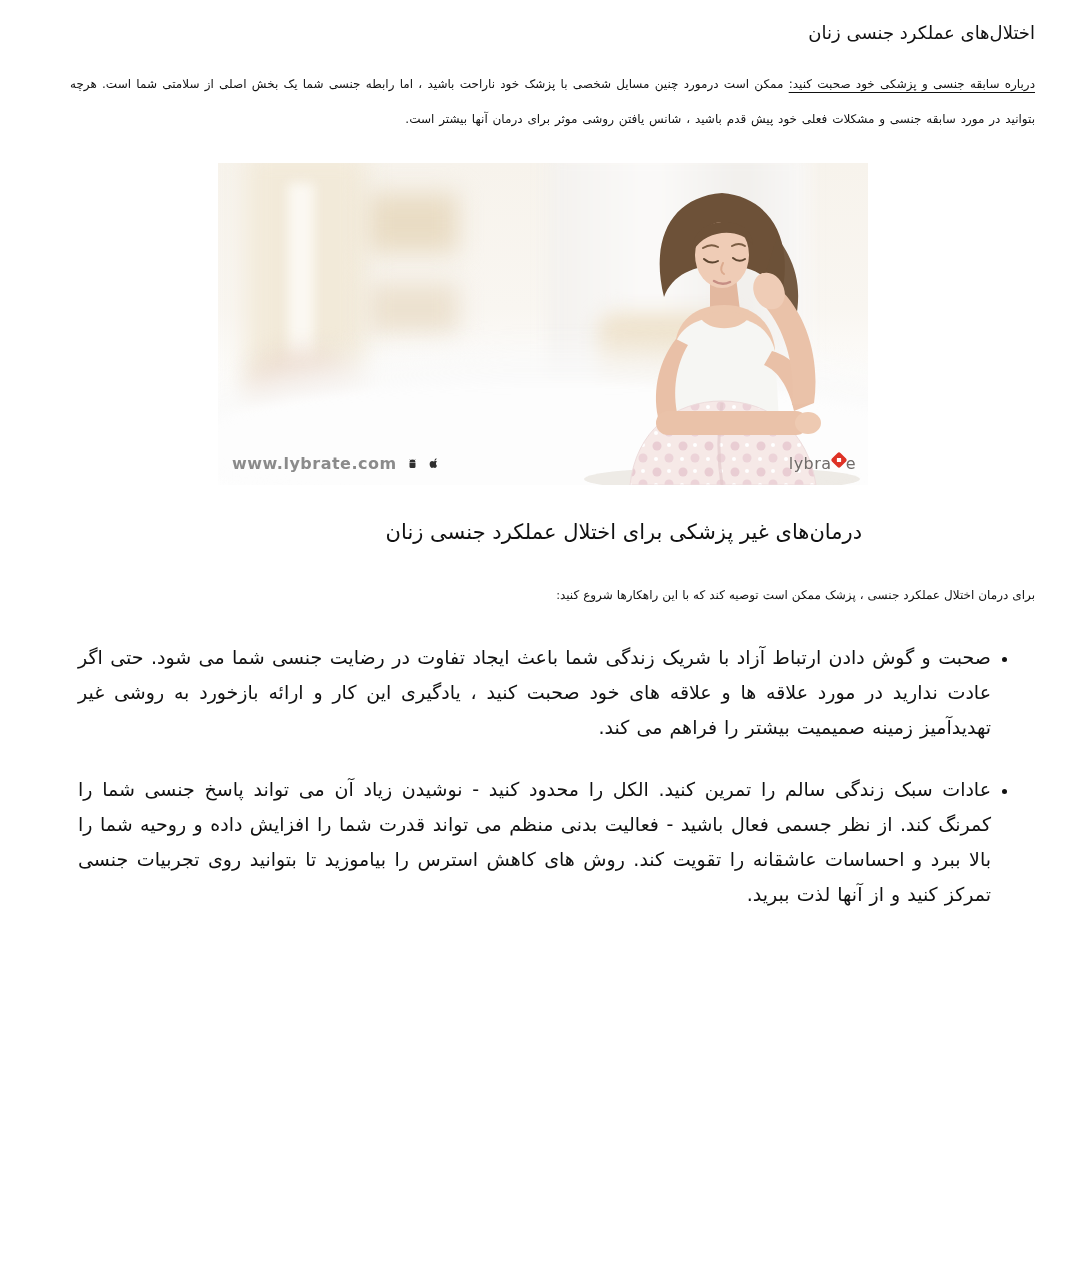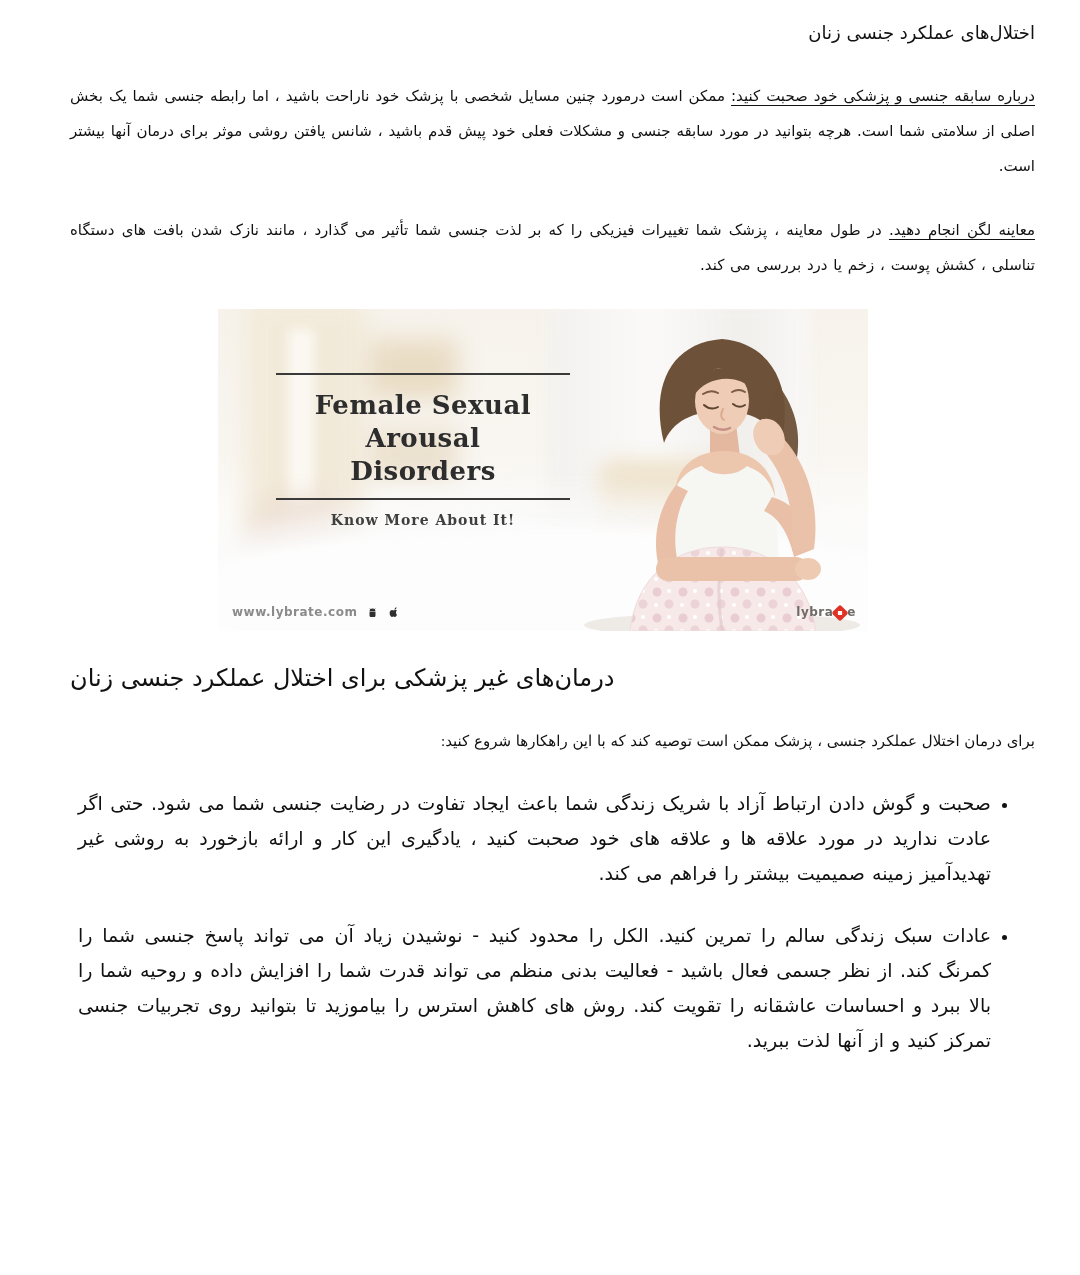--- a/index.html
+++ b/index.html
@@ -16,30 +16,30 @@
     margin: 16px 0 0 0;
     font-size: 18px; font-weight: 400; line-height: 34px;
     text-align: right;
   }
   .section-heading {
     margin: 40px 0 0 0;
     font-size: 20px; font-weight: 400; line-height: 32px;
     text-align: right;
   }
   .para {
-    margin: 29px 0 0 0;
-    font-size: 15px; line-height: 35px;
+    margin: 17px 0 0 0;
+    font-size: 12px; line-height: 35px;
     text-align: justify;
     word-spacing: 1px;
   }
   .para .lead { text-decoration: underline; text-underline-offset: 4px; }
   .treat-heading {
     margin: 30px 173px 0 0;   
-    font-size: 24px; font-weight: 400; line-height: 34px;
-    text-align: left;
+    font-size: 21px; font-weight: 400; line-height: 34px;
+    text-align: right;
   }
   .intro { margin-top: 29px; font-family: Liberation Serif, serif; }
   ul.treatments {
     margin: 27px 0 0 0;
     padding: 0 44px 0 0;
     list-style: disc outside;
   }
   ul.treatments li {
     margin: 0 0 27px 8px;
     font-size: 19px; line-height: 35px;
@@ -76,27 +76,27 @@
     font-family: "DejaVu Serif", serif;
   }
   .fig-rule { height: 2px; background: #3a3a3a; margin: 0 18px; }
   .fig-title { margin: 14px 0 10px 0; font-size: 26px; line-height: 33px; font-weight: 700; letter-spacing: 0.5px; }
   .fig-sub { margin-top: 12px; font-size: 14px; font-weight: 700; letter-spacing: 1px; color: #3f3f3f; }
 
   .fig-site {
     position: absolute; left: 14px; bottom: 12px;
     display: flex; align-items: center; gap: 9px;
     font-family: "DejaVu Sans", sans-serif;
-    font-size: 12px; font-weight: 700; color: #8b8b8b; letter-spacing: 0.5px;
+    font-size: 16px; font-weight: 700; color: #8b8b8b; letter-spacing: 0.5px;
   }
   .fig-brand {
     position: absolute; right: 12px; bottom: 12px;
-    display: flex; align-items: flex-end;
+    display: flex; align-items: flex-start;
     font-family: "DejaVu Sans", sans-serif;
-    font-size: 12px; font-weight: 700; color: #6e6a68; letter-spacing: 0.5px;
+    font-size: 16px; font-weight: 400; color: #6e6a68; letter-spacing: 0.5px;
   }
   .diamond {
     position: relative; width: 12px; height: 12px; margin: 0 1px;
     background: #de3226; transform: rotate(45deg); border-radius: 2px;
   }
   .diamond::after {
     content: ""; position: absolute; left: 3px; top: 3px; right: 3px; bottom: 3px;
     background: #ffffff;
     clip-path: polygon(50% 0, 100% 50%, 50% 100%, 0 50%);
   }
@@ -105,21 +105,20 @@
 </head>
 <body>
 
 <div class="doc">
 
   <h1 class="doc-title">اختلال‌های عملکرد جنسی زنان</h1>
 
 
   <p class="para"><span class="lead">درباره سابقه جنسی و پزشکی خود صحبت کنید:</span> <span>ممکن است درمورد چنین مسایل شخصی با پزشک خود ناراحت باشید ، اما رابطه جنسی شما یک بخش اصلی از سلامتی شما است. هرچه بتوانید در مورد سابقه جنسی و مشکلات فعلی خود پیش قدم باشید ، شانس یافتن روشی موثر برای درمان آنها بیشتر است.</span></p>
 
-  <p class="para"><span class="lead">معاینه لگن انجام دهید.</span> <span>در طول معاینه ، پزشک شما تغییرات فیزیکی را که بر لذت جنسی شما تأثیر می گذارد ، مانند نازک شدن بافت های دستگاه تناسلی ، کشش پوست ، زخم یا درد بررسی می کند.</span></p>
 
 
 
   <div class="figure">
     <div class="bg-blob shelf-a"></div>
     <div class="bg-blob shelf-b"></div>
     <div class="bg-blob shelf-c"></div>
     <div class="bg-blob shelf-d"></div>
     <div class="bg-blob hand-blob"></div>
     <div class="bg-blob curtain"></div>
@@ -154,29 +153,20 @@
       <path d="M104 160 C88 180 80 210 86 238 L106 238 C100 212 104 186 116 166 Z" fill="#e9c0a7"></path>
       <path d="M200 172 C222 178 238 198 242 224 L222 232 C216 207 206 192 192 186 Z" fill="#e9c0a7"></path>
       <path d="M58 306 C64 252 102 222 150 222 C198 222 236 252 244 306 Z" fill="url(#pjp)" stroke="#eddcdc" stroke-width="1"></path>
       <path d="M150 224 C146 250 146 280 150 306" stroke="#e3c9cc" stroke-width="3" fill="none" opacity="0.7"></path>
       <rect x="84" y="232" width="152" height="24" rx="12" fill="#eac2a9"></rect>
       <ellipse cx="236" cy="244" rx="13" ry="11" fill="#eecab2"></ellipse>
       <path d="M242 224 C248 182 236 136 206 108 L188 122 C212 146 224 186 220 226 Z" fill="#eac2a9"></path>
       <ellipse cx="197" cy="112" rx="15" ry="19" transform="rotate(-25 197 112)" fill="#efccb6"></ellipse>
     </svg>
 
-    <div class="fig-text">
-      <div class="fig-rule"></div>
-      <div class="fig-title">
-        <div>Female Sexual Arousal</div>
-        <div>Disorders</div>
-      </div>
-      <div class="fig-rule"></div>
-      <div class="fig-sub">Know More About It!</div>
-    </div>
 
     <div class="fig-site">
       <span>www.lybrate.com</span>
       <svg width="13" height="13" viewBox="0 0 24 24">
         <path d="M6.5 10 a5.5 5.5 0 0 1 11 0 Z" fill="#2f2f2f"></path>
         <path d="M7.5 5.2 L9 7.2 M16.5 5.2 L15 7.2" stroke="#2f2f2f" stroke-width="1.4" stroke-linecap="round"></path>
         <path d="M6.5 11 h11 v7 a2.5 2.5 0 0 1 -2.5 2.5 h-6 a2.5 2.5 0 0 1 -2.5 -2.5 Z" fill="#2f2f2f"></path>
       </svg>
       <svg width="13" height="13" viewBox="0 0 24 24">
         <path d="M15.8 2.5 c0.2 1.4 -0.6 2.8 -1.6 3.6 -1 0.8 -2.1 1 -2.1 1 -0.2 -1.3 0.6 -2.7 1.4 -3.4 0.9 -0.8 2.3 -1.2 2.3 -1.2 Z" fill="#2f2f2f"></path>

